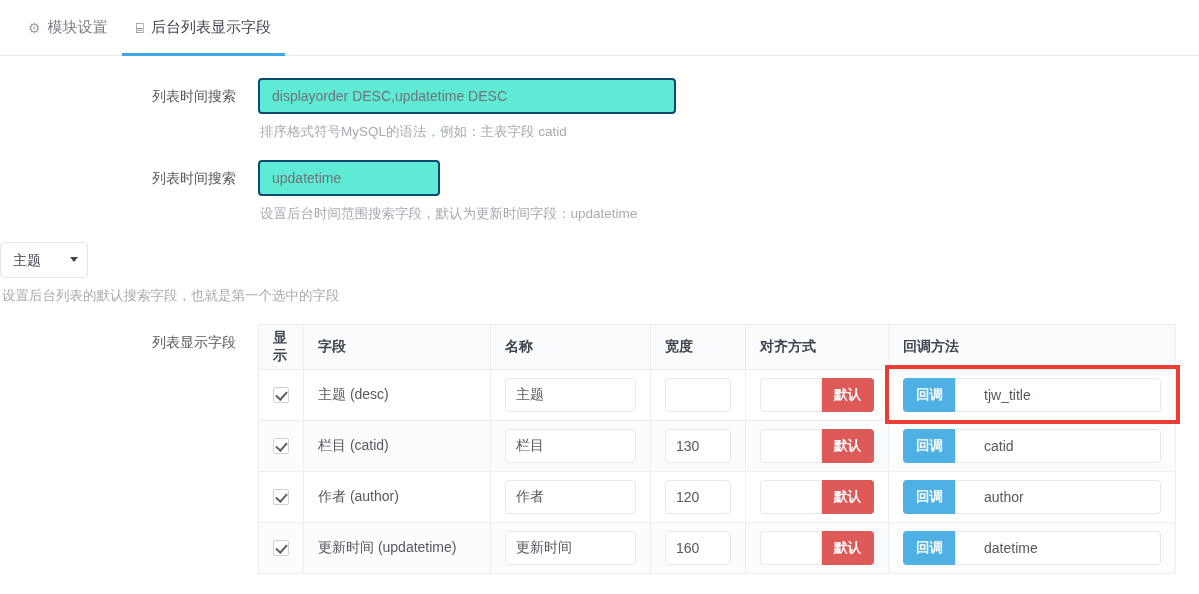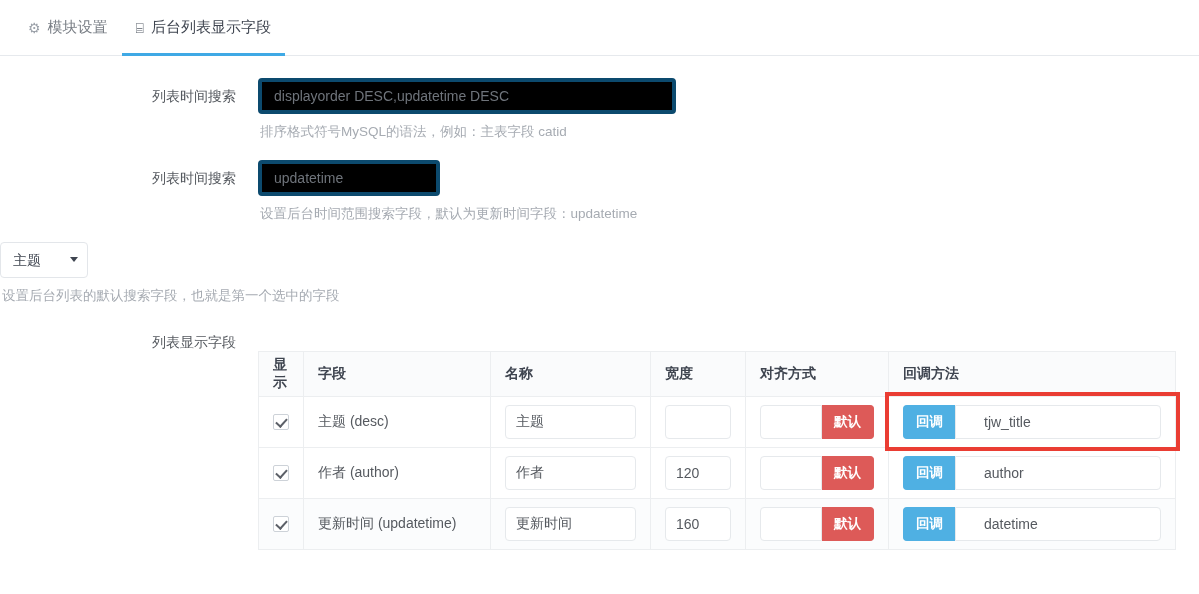--- a/index.html
+++ b/index.html
@@ -60,23 +60,23 @@
     text-align: right;
     padding-right: 22px;
     font-size: 14px;
     color: #55595f;
     line-height: 36px;
   }
   .fctrl { flex: 1 1 auto; min-width: 0; }
 
   .inp {
     height: 36px;
-    border: 4px solid #0c4a6e;
+    border: 2px solid #0c4a6e;
     border-radius: 4px;
-    background: #000000;
+    background: #5eead4;
     font-size: 14px;
     color: #6f747b;
     padding: 12px 12px;
     outline: none;
     font-family: inherit;
   }
   .inp.w-sort { width: 418px; }
   .inp.w-time { width: 182px; }
 
   .help {
@@ -111,21 +111,20 @@
     border-left: 4px solid transparent;
     border-right: 4px solid transparent;
     border-top: 5px solid #3f4550;
     pointer-events: none;
   }
 
   
   .tblwrap {
     position: relative;
     width: 917px;
-    margin-top: 27px;
   }
   table.fieldtbl {
     border-collapse: collapse;
     width: 917px;
     table-layout: fixed;
   }
   table.fieldtbl th, table.fieldtbl td {
     border: 1px solid #eceef0;
     padding: 0;
     vertical-align: middle;
@@ -318,20 +317,38 @@
                     <button class="btn-default">默认</button>
                   </div>
                 </td>
                 <td>
                   <div class="igroup pre">
                     <button class="btn-callback">回调</button>
                     <input class="cell-inp" value="tjw_title" style="">
                   </div>
                 </td>
               </tr>
+              <tr class="odd">
+                <td class="c-show"><span class="chk"></span></td>
+                <td>栏目 (catid)</td>
+                <td><input class="cell-inp" value="栏目" style=""></td>
+                <td><input class="cell-inp" value="130" style=""></td>
+                <td>
+                  <div class="igroup">
+                    <input class="cell-inp" value="" style="">
+                    <button class="btn-default">默认</button>
+                  </div>
+                </td>
+                <td>
+                  <div class="igroup pre">
+                    <button class="btn-callback">回调</button>
+                    <input class="cell-inp" value="catid" style="">
+                  </div>
+                </td>
+              </tr>
               <tr class="">
                 <td class="c-show"><span class="chk"></span></td>
                 <td>作者 (author)</td>
                 <td><input class="cell-inp" value="作者" style=""></td>
                 <td><input class="cell-inp" value="120" style=""></td>
                 <td>
                   <div class="igroup">
                     <input class="cell-inp" value="" style="">
                     <button class="btn-default">默认</button>
                   </div>

